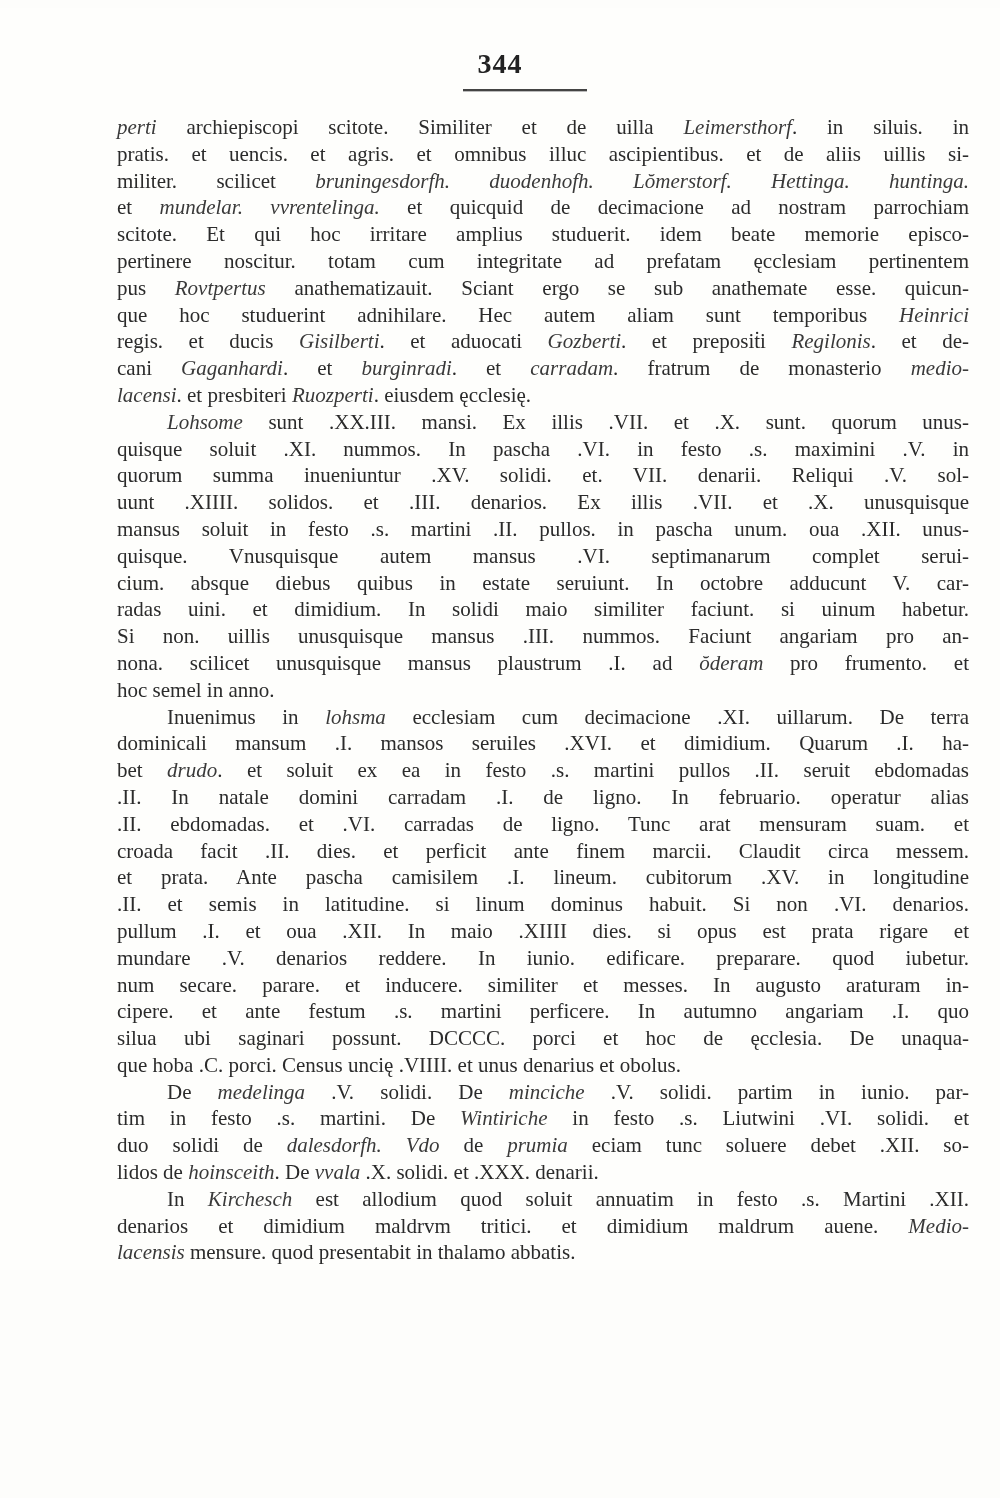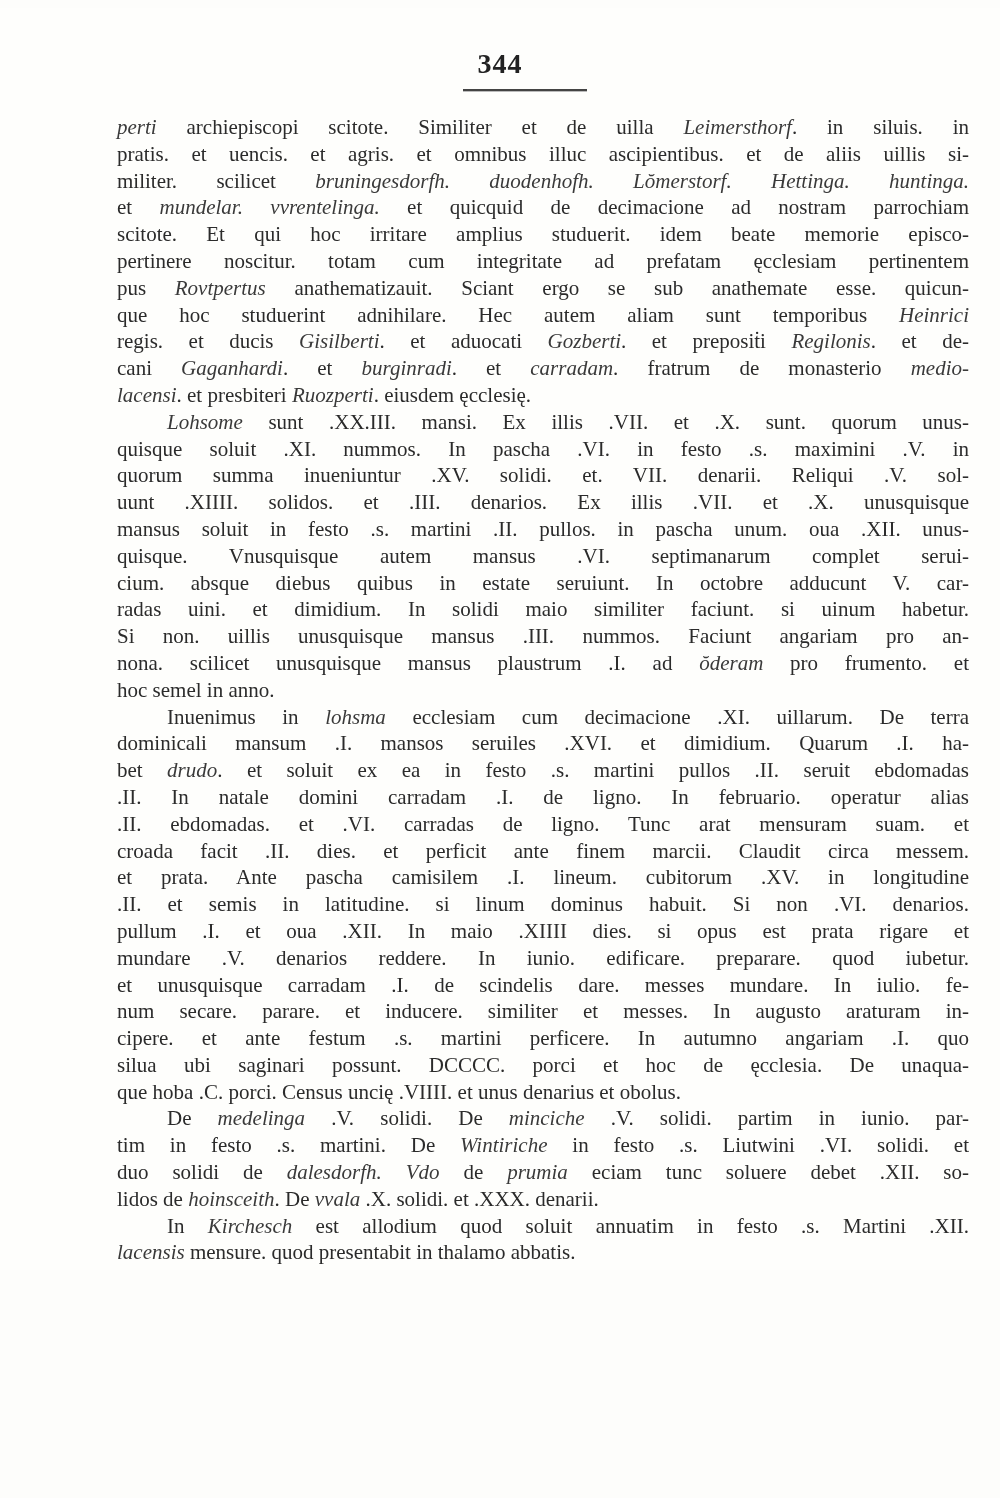--- a/index.html
+++ b/index.html
@@ -84,25 +84,25 @@
       <div class="line indent"><span>Inuenimus in </span><span class="it">lohsma</span><span> ecclesiam cum decimacione .XI. uillarum.  De terra</span></div>
       <div class="line"><span>dominicali mansum .I. mansos seruiles .XVI. et dimidium.  Quarum .I. ha-</span></div>
       <div class="line"><span>bet </span><span class="it">drudo</span><span>. et soluit ex ea in festo .s. martini pullos .II. seruit ebdomadas</span></div>
       <div class="line"><span>.II.  In natale domini carradam .I. de ligno.  In februario. operatur alias</span></div>
       <div class="line"><span>.II. ebdomadas. et .VI. carradas de ligno.  Tunc arat mensuram suam. et</span></div>
       <div class="line"><span>croada facit .II. dies. et perficit ante finem marcii.  Claudit circa messem.</span></div>
       <div class="line"><span>et prata.  Ante pascha camisilem .I. lineum. cubitorum .XV. in longitudine</span></div>
       <div class="line"><span>.II. et semis in latitudine. si linum dominus habuit.  Si non .VI. denarios.</span></div>
       <div class="line"><span>pullum .I. et oua .XII.  In maio .XIIII dies. si opus est prata rigare et</span></div>
       <div class="line"><span>mundare .V. denarios reddere.  In iunio. edificare. preparare. quod iubetur.</span></div>
-      <div class="line"><span>et unusquisque carradam .I. de scindelis dare. messes mundare.  In iulio. fe-</span></div>
       <div class="line"><span>num secare. parare. et inducere. similiter et messes.  In augusto araturam in-</span></div>
       <div class="line"><span>cipere. et ante festum .s. martini perficere.  In autumno angariam .I. quo</span></div>
       <div class="line"><span>silua ubi saginari possunt. DCCCC. porci et hoc de ęcclesia.  De unaqua-</span></div>
       <div class="line last"><span>que hoba .C. porci.  Census uncię .VIIII. et unus denarius et obolus.</span></div>
       <div class="line indent"><span>De </span><span class="it">medelinga</span><span> .V. solidi.  De </span><span class="it">minciche</span><span> .V. solidi. partim in iunio. par-</span></div>
       <div class="line"><span>tim in festo .s. martini.  De </span><span class="it">Wintiriche</span><span> in festo .s. Liutwini .VI. solidi. et</span></div>
       <div class="line"><span>duo solidi de </span><span class="it">dalesdorfh.  Vdo</span><span> de </span><span class="it">prumia</span><span> eciam tunc soluere debet .XII. so-</span></div>
       <div class="line last"><span>lidos de </span><span class="it">hoinsceith</span><span>.  De </span><span class="it">vvala</span><span> .X. solidi. et .XXX. denarii.</span></div>
       <div class="line indent"><span>In </span><span class="it">Kirchesch</span><span> est allodium quod soluit annuatim in festo .s. Martini .XII.</span></div>
+      <div class="line"><span>denarios et dimidium maldrvm tritici. et dimidium maldrum auene.  </span><span class="it">Medio-</span></div>
       <div class="line last"><span class="it">lacensis</span><span> mensure. quod presentabit in thalamo abbatis.</span></div>
     </div>
 </div>
 
 </body></html>

